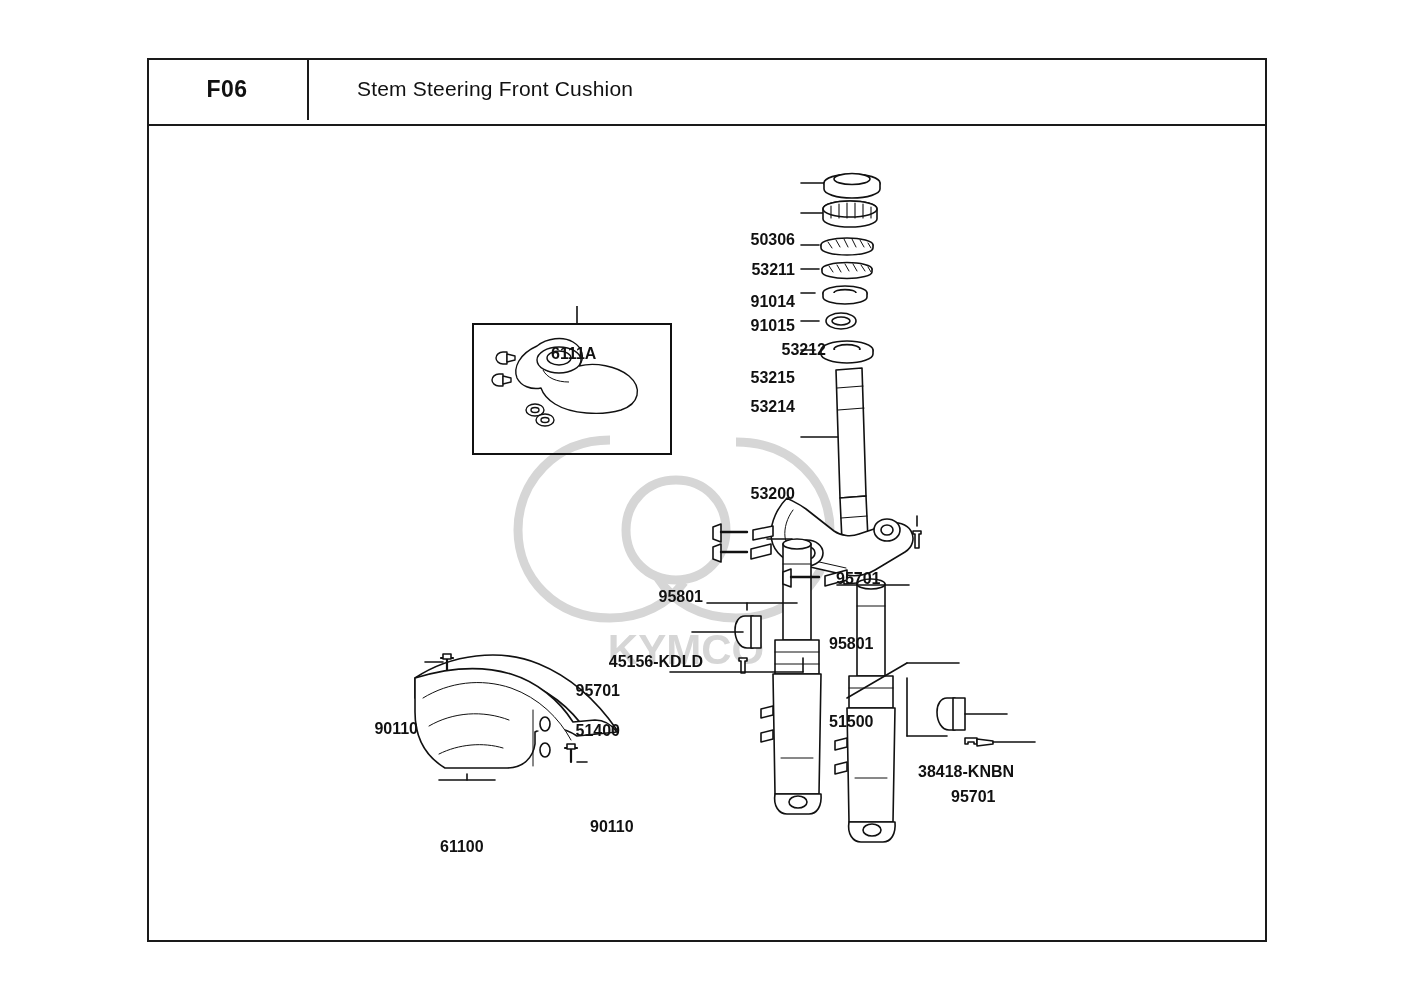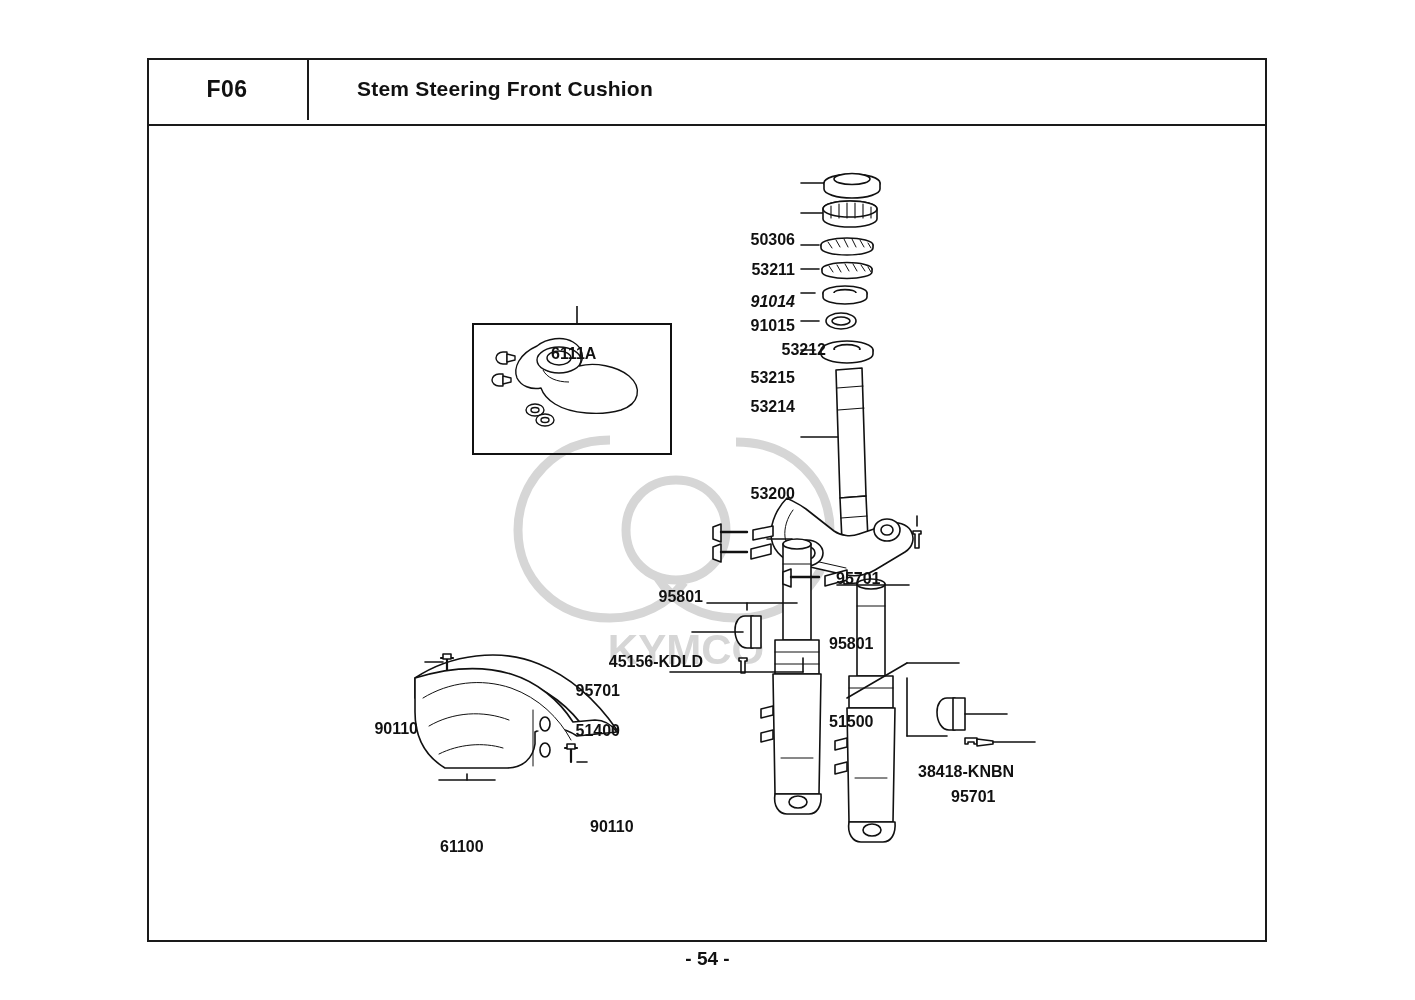--- a/index.html
+++ b/index.html
@@ -59,21 +59,21 @@
     letter-spacing: .5px;
   }
   .title-text {
     position: absolute;
     left: 210px;
     top: 0;
     height: 62px;
     display: flex;
     align-items: center;
     font-size: 21px;
-    font-weight: bold;
+    font-weight: normal;
     color: #111;
     letter-spacing: .2px;
   }
   
   .page-number {
     position: absolute;
     left: 0;
     top: 948px;
     width: 1415px;
     text-align: center;
@@ -361,21 +361,21 @@
         <ellipse cx="388" cy="352" rx="4" ry="2.5"></ellipse>
         <ellipse cx="398" cy="362" rx="9" ry="6"></ellipse>
         <ellipse cx="398" cy="362" rx="4" ry="2.5"></ellipse>
       </g>
 
       <line x1="430" y1="248" x2="430" y2="265" stroke="#111" stroke-width="1.6"></line>
     </svg>
 
     <div class="label r" style="left:648px; top:173px; transform:translateX(-100%);">50306</div>
     <div class="label r" style="left:648px; top:203px; transform:translateX(-100%);">53211</div>
-    <div class="label r" style="left:648px; top:235px; transform:translateX(-100%);font-style:italic;">91014</div>
+    <div class="label r" style="left:648px; top:235px; transform:translateX(-100%);">91014</div>
     <div class="label r" style="left:648px; top:259px; transform:translateX(-100%);">91015</div>
     <div class="label r" style="left:648px; top:283px; transform:translateX(-100%);margin-left:31px;">53212</div>
     <div class="label r" style="left:648px; top:311px; transform:translateX(-100%);">53215</div>
     <div class="label r" style="left:648px; top:340px; transform:translateX(-100%);">53214</div>
     <div class="label r" style="left:648px; top:427px; transform:translateX(-100%);">53200</div>
 
     <div class="label r" style="left:556px; top:530px; transform:translateX(-100%);">95801</div>
     <div class="label" style="left:689px; top:512px;">95701</div>
     <div class="label" style="left:682px; top:577px;">95801</div>
 
@@ -388,15 +388,14 @@
     <div class="label" style="left:804px; top:730px;">95701</div>
 
     <div class="label r" style="left:271px; top:662px; transform:translateX(-100%);">90110</div>
     <div class="label" style="left:443px; top:760px;">90110</div>
     <div class="label" style="left:293px; top:780px;">61100</div>
 
     <div class="label" style="left:404px; top:287px;">6111A</div>
 
   </div>
 
-  <div class="page-number">- 54 -</div>
 
 </div>
 
 </body></html>

